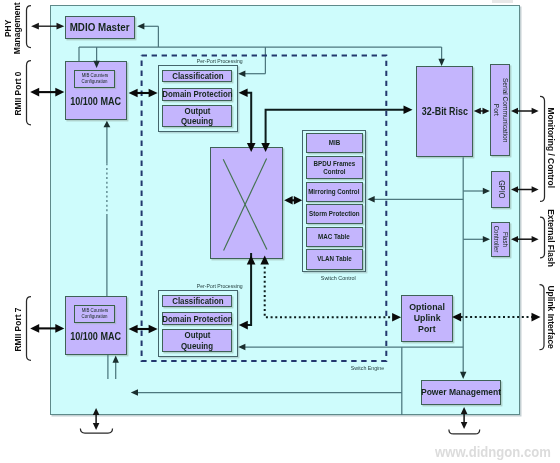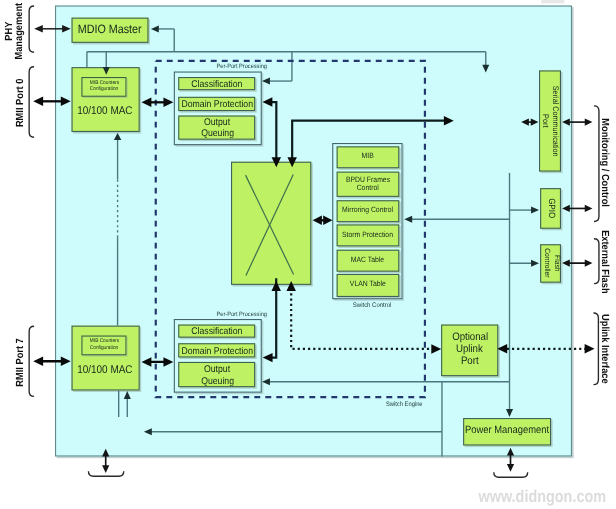--- a/index.html
+++ b/index.html
@@ -6,21 +6,21 @@
   body{width:560px;height:463px;overflow:hidden;font-family:"Liberation Sans",sans-serif;}
   #root{position:relative;width:560px;height:463px;background:#fff;}
 
   .abs{position:absolute;box-sizing:border-box;}
   .txtbox{position:absolute;box-sizing:border-box;display:flex;flex-direction:column;
           align-items:center;justify-content:center;text-align:center;line-height:1.13;
           white-space:nowrap;color:#15261c;}
   .txtbox > span{display:block;transform:scaleX(0.89);transform-origin:center center;}
 
   .chip{background:#cefcfc;border:1.4px solid #5f8a8a;box-shadow:1.5px 1.5px 0 0 rgba(150,170,175,0.55);}
-  .gb{background:#bef264;border:1.2px solid #3f6257;box-shadow:1.4px 1.4px 0 0 rgba(150,175,165,0.55);}
+  .gb{background:#c4b5fd;border:1.2px solid #3f6257;box-shadow:1.4px 1.4px 0 0 rgba(150,175,165,0.55);font-weight:bold;}
   .grp{background:transparent;border:1.2px solid #44646b;box-shadow:1.4px 1.4px 0 0 rgba(150,175,175,0.5);}
   .grpg{background:transparent;border:1.2px solid #3a6248;box-shadow:1.2px 1.2px 0 0 rgba(150,175,160,0.45);}
 
   
   .vline{position:absolute;box-sizing:border-box;writing-mode:vertical-rl;text-orientation:mixed;
          display:flex;align-items:center;justify-content:center;white-space:nowrap;
          color:#15261c;line-height:1;}
   .vline > span{display:block;transform:scaleY(0.89);transform-origin:center center;}
 
   
@@ -129,20 +129,23 @@
     <span>MAC Table</span>
   </div>
   <div class="txtbox gb" style="left:305.6px;top:249.2px;width:57.1px;height:20.4px;font-size:7.0px;">
     <span>VLAN Table</span>
   </div>
 
   <div class="smalllabel" style="left:330.4px;top:364.5px;width:75px;font-size:5.85px;">
     <span>Switch Engine</span>
   </div>
 
+  <div class="txtbox gb" style="left:415.5px;top:65.9px;width:57.9px;height:91.4px;font-size:10px;">
+    <span>32-Bit Risc</span>
+  </div>
 
   <div class="abs gb" style="left:490.4px;top:64.3px;width:20px;height:91.4px;"></div>
   <div class="vline" style="left:500.3px;top:64.3px;width:9px;height:91.4px;font-size:7.4px;">
     <span>Serial Communication</span>
   </div>
   <div class="vline" style="left:491.4px;top:64.3px;width:9px;height:91.4px;font-size:7.4px;">
     <span>Port</span>
   </div>
 
   <div class="abs gb" style="left:490.8px;top:170.7px;width:19.6px;height:37.5px;"></div>

